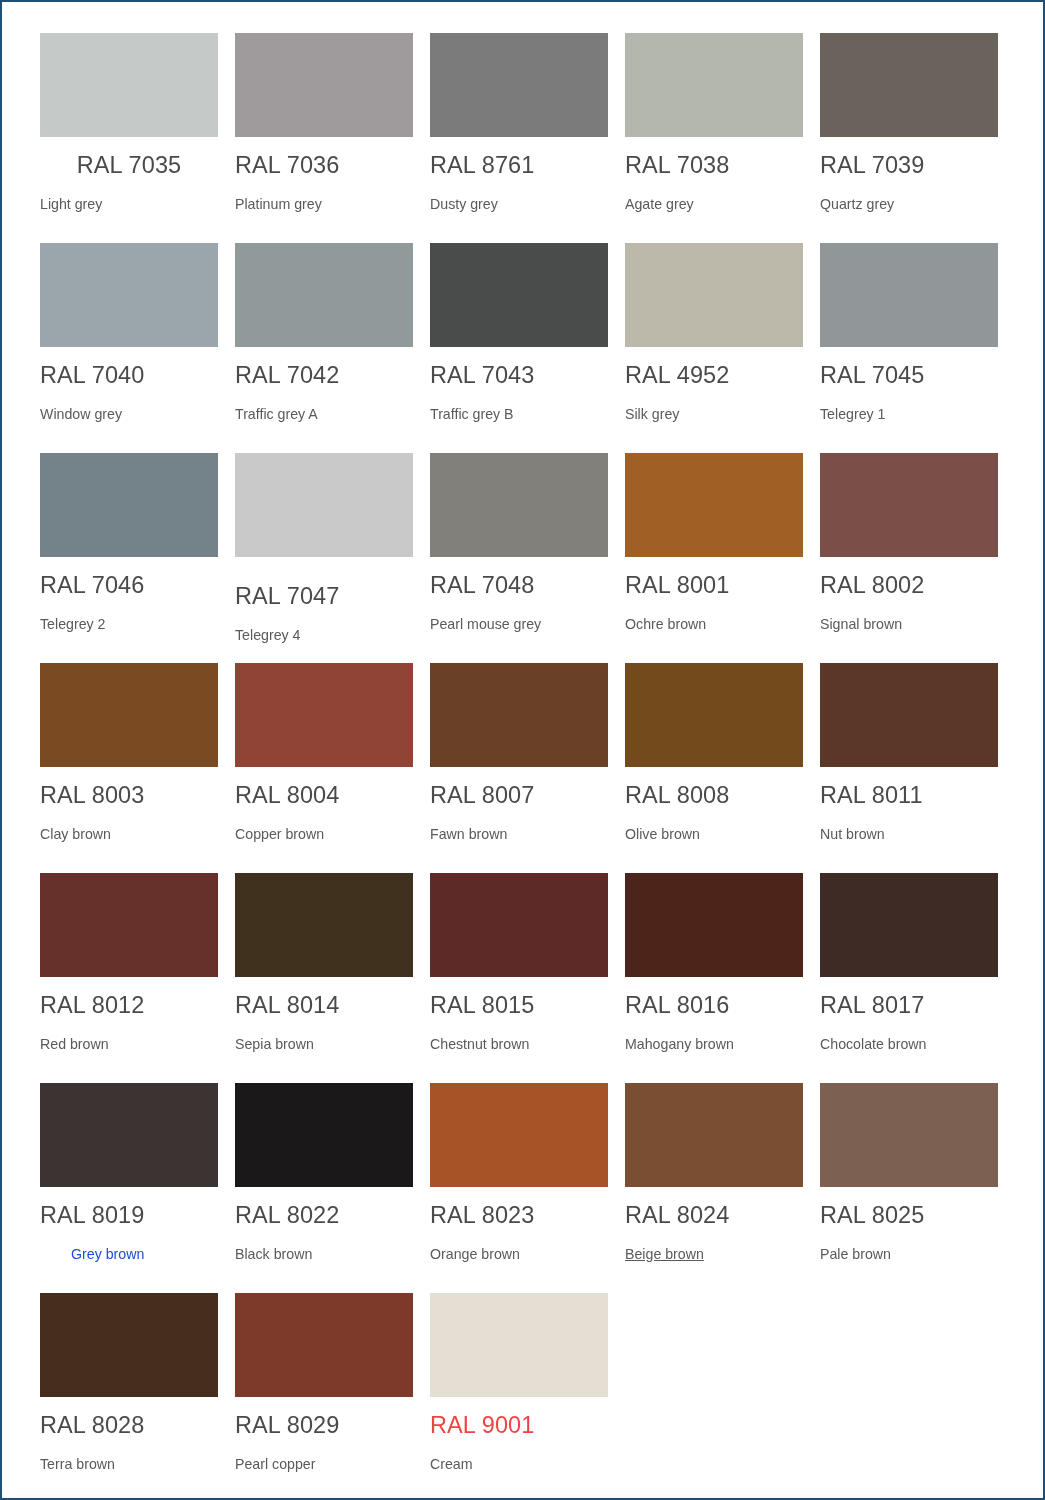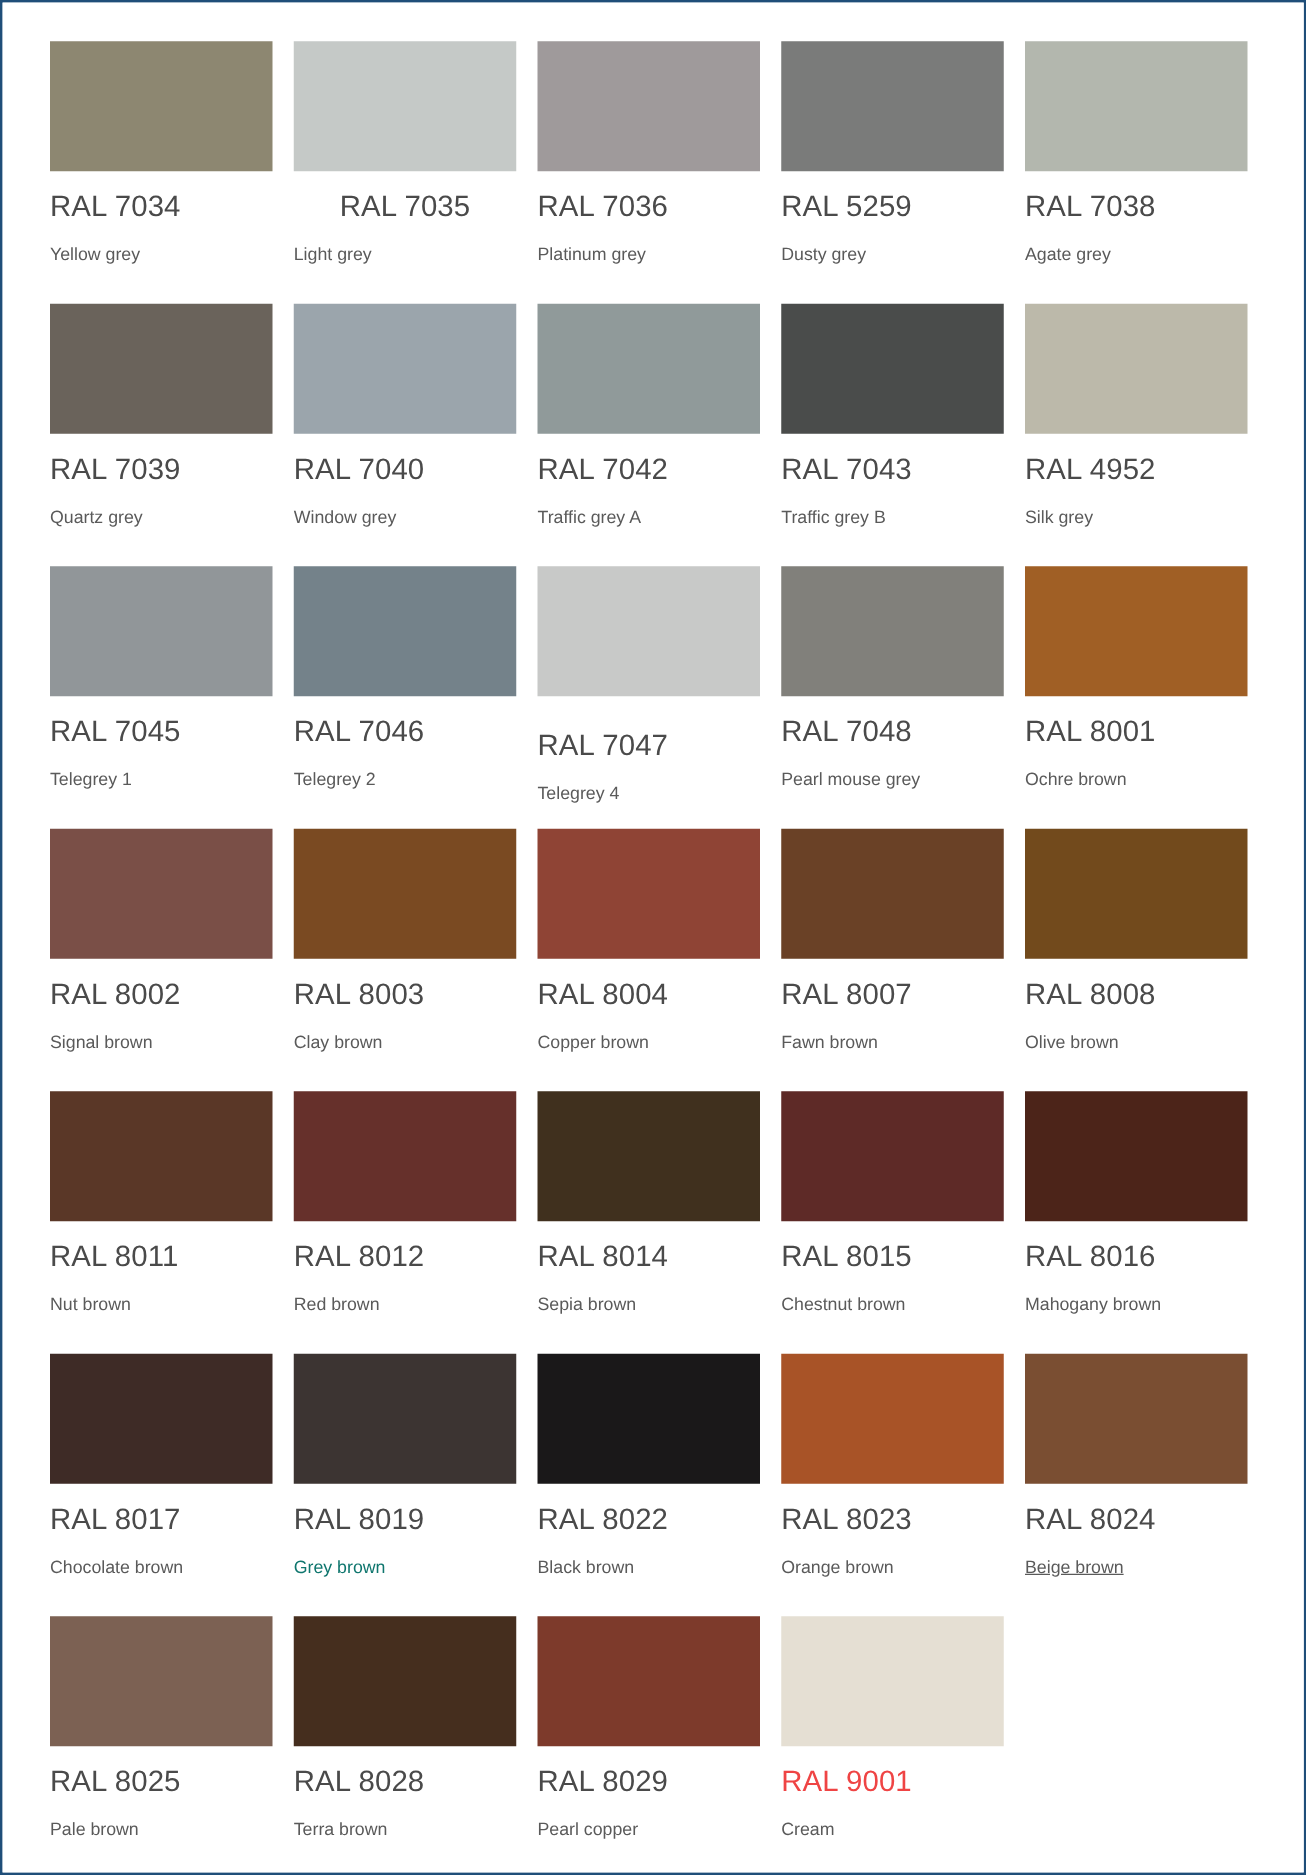--- a/index.html
+++ b/index.html
@@ -60,37 +60,32 @@
     line-height: 1;
     white-space: nowrap;
   }
 </style>
 </head>
 <body style="border-color: rgb(31, 78, 121); background: rgb(255, 255, 255);">
 
 <div id="page">
   <div id="swatch-grid">
       <div class="swatch-cell">
-        <div class="swatch-chip" title="RAL 7034" style="background-color: rgb(141, 135, 113);"></div>
-        <div class="swatch-code" style="color: rgb(74, 74, 74);">RAL 7034</div>
-        <div class="swatch-name" style="color: rgb(90, 90, 90);">Yellow grey</div>
-      </div>
-      <div class="swatch-cell">
         <div class="swatch-chip" title="RAL 7035" style="background-color: rgb(197, 201, 199);"></div>
         <div class="swatch-code" style="color: rgb(74, 74, 74); text-align: center;">RAL 7035</div>
         <div class="swatch-name" style="color: rgb(90, 90, 90);">Light grey</div>
       </div>
       <div class="swatch-cell">
         <div class="swatch-chip" title="RAL 7036" style="background-color: rgb(159, 154, 155);"></div>
         <div class="swatch-code" style="color: rgb(74, 74, 74);">RAL 7036</div>
         <div class="swatch-name" style="color: rgb(90, 90, 90);">Platinum grey</div>
       </div>
       <div class="swatch-cell">
         <div class="swatch-chip" title="RAL 7037" style="background-color: rgb(122, 123, 122);"></div>
-        <div class="swatch-code" style="color: rgb(74, 74, 74);">RAL 5259</div>
+        <div class="swatch-code" style="color: rgb(74, 74, 74);">RAL 8761</div>
         <div class="swatch-name" style="color: rgb(90, 90, 90);">Dusty grey</div>
       </div>
       <div class="swatch-cell">
         <div class="swatch-chip" title="RAL 7038" style="background-color: rgb(179, 183, 174);"></div>
         <div class="swatch-code" style="color: rgb(74, 74, 74);">RAL 7038</div>
         <div class="swatch-name" style="color: rgb(90, 90, 90);">Agate grey</div>
       </div>
       <div class="swatch-cell">
         <div class="swatch-chip" title="RAL 7039" style="background-color: rgb(106, 99, 91);"></div>
         <div class="swatch-code" style="color: rgb(74, 74, 74);">RAL 7039</div>
@@ -192,21 +187,21 @@
         <div class="swatch-name" style="color: rgb(90, 90, 90);">Mahogany brown</div>
       </div>
       <div class="swatch-cell">
         <div class="swatch-chip" title="RAL 8017" style="background-color: rgb(62, 43, 38);"></div>
         <div class="swatch-code" style="color: rgb(74, 74, 74);">RAL 8017</div>
         <div class="swatch-name" style="color: rgb(90, 90, 90);">Chocolate brown</div>
       </div>
       <div class="swatch-cell">
         <div class="swatch-chip" title="RAL 8019" style="background-color: rgb(60, 52, 50);"></div>
         <div class="swatch-code" style="color: rgb(74, 74, 74);">RAL 8019</div>
-        <div class="swatch-name" style="color: #0f766e;">Grey brown</div>
+        <div class="swatch-name" style="color: #1d4ed8; margin-left: 31px;">Grey brown</div>
       </div>
       <div class="swatch-cell">
         <div class="swatch-chip" title="RAL 8022" style="background-color: rgb(26, 24, 25);"></div>
         <div class="swatch-code" style="color: rgb(74, 74, 74);">RAL 8022</div>
         <div class="swatch-name" style="color: rgb(90, 90, 90);">Black brown</div>
       </div>
       <div class="swatch-cell">
         <div class="swatch-chip" title="RAL 8023" style="background-color: rgb(168, 83, 39);"></div>
         <div class="swatch-code" style="color: rgb(74, 74, 74);">RAL 8023</div>
         <div class="swatch-name" style="color: rgb(90, 90, 90);">Orange brown</div>

